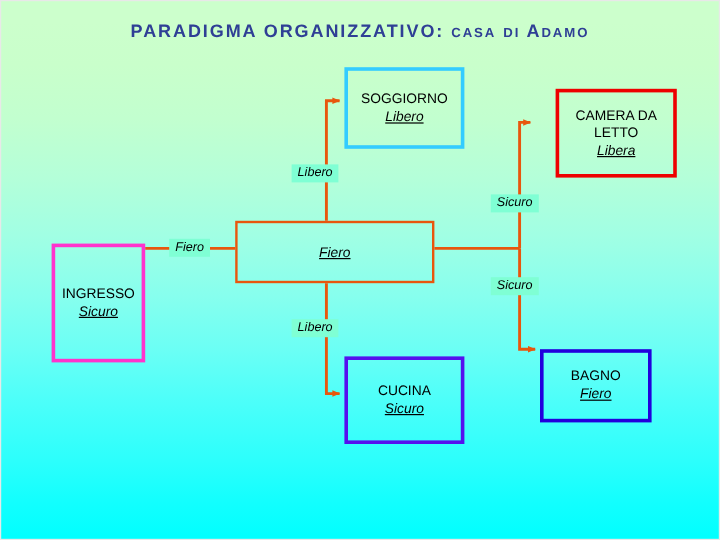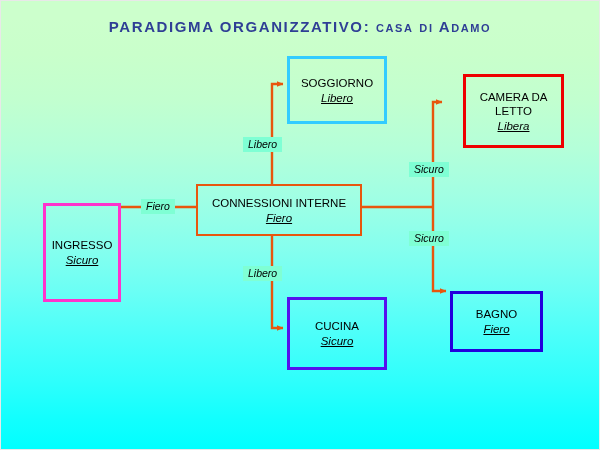--- a/index.html
+++ b/index.html
@@ -151,21 +151,20 @@
       <polyline points="272,236 272,328 283,328" fill="none" stroke="#e8560d" stroke-width="2.4" marker-end="url(#arw)"></polyline>
     </g>
   </svg>
 
   <div class="node" id="node-ingresso">
     <span class="nm">INGRESSO</span>
     <span class="st">Sicuro</span>
   </div>
 
   <div class="node" id="node-connessioni">
-    <span class="nm">CONNESSIONI INTERNE</span>
     <span class="st">Fiero</span>
   </div>
 
   <div class="node" id="node-soggiorno">
     <span class="nm">SOGGIORNO</span>
     <span class="st">Libero</span>
   </div>
 
   <div class="node" id="node-camera">
     <span class="nm">CAMERA DA

